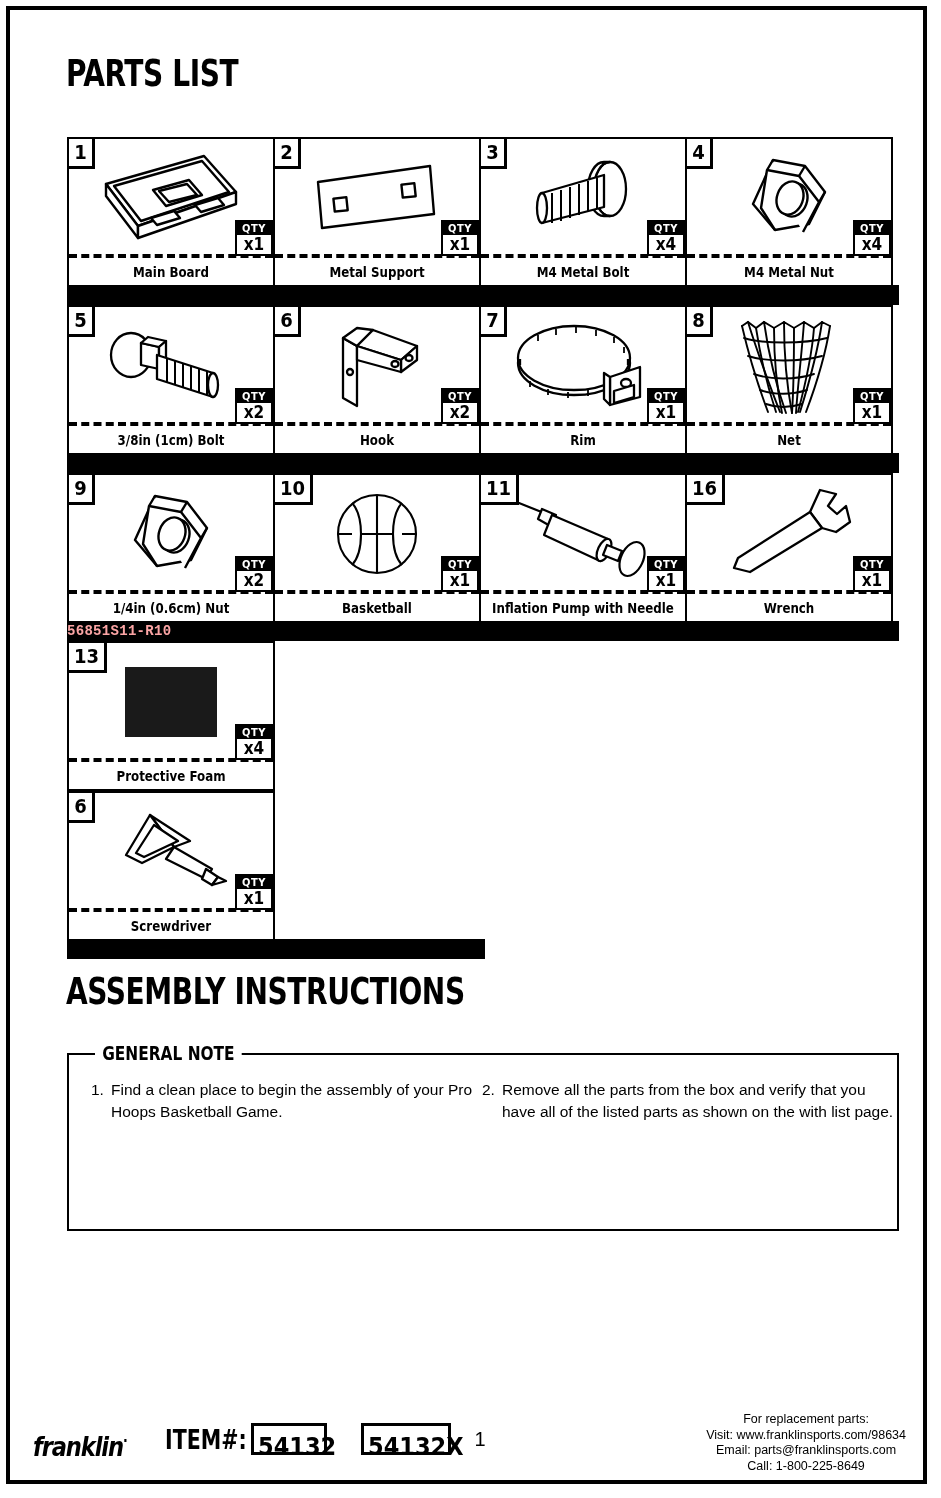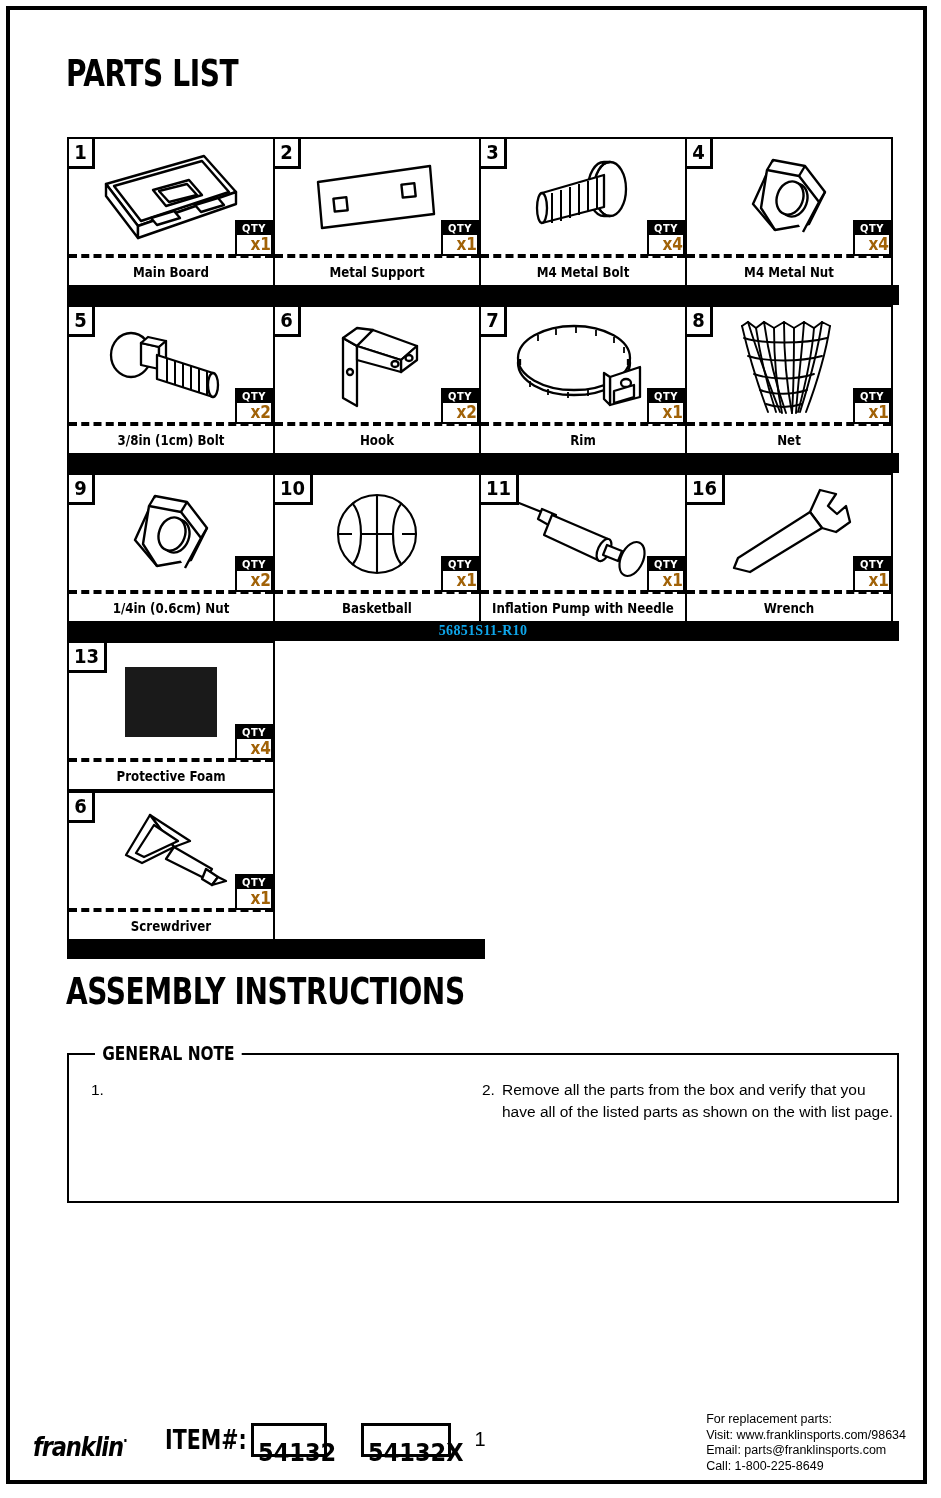--- a/index.html
+++ b/index.html
@@ -115,26 +115,26 @@
     color: #fff;
     font-family: "Liberation Sans Narrow", "DejaVu Sans Condensed", "Liberation Sans", sans-serif;
     font-weight: bold;
     font-size: 11px;
     line-height: 13px;
     text-align: center;
     letter-spacing: 0.5px;
   }
   .qty-value {
     background: #fff;
-    color: #a16207;
+    color: #000000;
     font-family: "Liberation Sans Narrow", "DejaVu Sans Condensed", "Liberation Sans", sans-serif;
     font-weight: bold;
     font-size: 17px;
     line-height: 19px;
-    text-align: right;
+    text-align: center;
   }
 
   
   .part-art {
     position: absolute;
     left: 0; right: 0; top: 2px;
     height: 114px;
     display: flex;
     align-items: center;
     justify-content: center;
@@ -172,36 +172,36 @@
   
   .row-bar {
     height: 20px;
     background: #000;
     width: 832px;
     position: relative;
     margin-top: -2px;
   }
   .row-bar.short { width: 418px; }
   .row-bar .model-code {
-    color: #0ea5e9;
-    font-family: Liberation Serif, serif;
+    color: #fca5a5;
+    font-family: Liberation Mono, monospace;
     font-weight: bold;
     font-size: 14px;
     line-height: 20px;
-    text-align: center;
+    text-align: left;
     letter-spacing: 0.3px;
   }
 
   
   #note-box {
     position: absolute;
     left: 57px;
     top: 1043px;
     width: 832px;
-    height: 150px;
+    height: 178px;
     border: 2px solid #000;
     box-sizing: border-box;
   }
   #note-legend {
     position: absolute;
     left: 26px;
     top: -12px;
     background: #fff;
     padding: 0 8px;
     font-family: "Liberation Sans Narrow", "DejaVu Sans Condensed", "Liberation Sans", sans-serif;
@@ -263,21 +263,21 @@
     transform: scaleX(0.88);
     transform-origin: left center;
     white-space: nowrap;
   }
   .item-box {
     position: absolute;
     top: 17px;
     border: 3px solid #000;
     box-sizing: border-box;
     height: 32px;
-    padding: 14px 4px;
+    padding: 8px 4px;
     font-family: "Liberation Sans Narrow", "DejaVu Sans Condensed", "Liberation Sans", sans-serif;
     font-weight: bold;
     font-size: 25px;
     line-height: 26px;
     text-align: center;
     white-space: nowrap;
   }
   #item-box-1 { left: 241px; width: 76px; }
   #item-box-2 { left: 319px; width: 90px; margin-left: 32px; }
   #page-number {
@@ -287,21 +287,21 @@
     width: 30px;
     text-align: center;
     font-family: "Liberation Sans", sans-serif;
     font-size: 20px;
     line-height: 26px;
   }
   #contact {
     position: absolute;
     right: 17px;
     top: 6px;
-    text-align: left;
+    text-align: center;
     font-family: "Liberation Sans", sans-serif;
     font-size: 12.5px;
     line-height: 15.5px;
   }
 </style>
 </head>
 <body>
 
 <div id="page">
 
@@ -648,20 +648,21 @@
       <div class="row-bar short"></div>
     </div>
 
   <div id="assembly-title" class="section-title">ASSEMBLY INSTRUCTIONS</div>
 
   <div id="note-box">
     <div id="note-legend">GENERAL NOTE</div>
     <div class="note-cols">
       <div class="note-item col1">
         <span class="note-num">1.</span>
+        <span class="note-text">Find a clean place to begin the assembly of your Pro Hoops Basketball Game.</span>
       </div>
       <div class="note-item col2">
         <span class="note-num">2.</span>
         <span class="note-text">Remove all the parts from the box and verify that you have all of the listed parts as shown on the with list page.</span>
       </div>
     </div>
   </div>
 
   <div id="footer">
     <div id="franklin-logo"><span>franklin</span><span class="reg">·</span></div>

